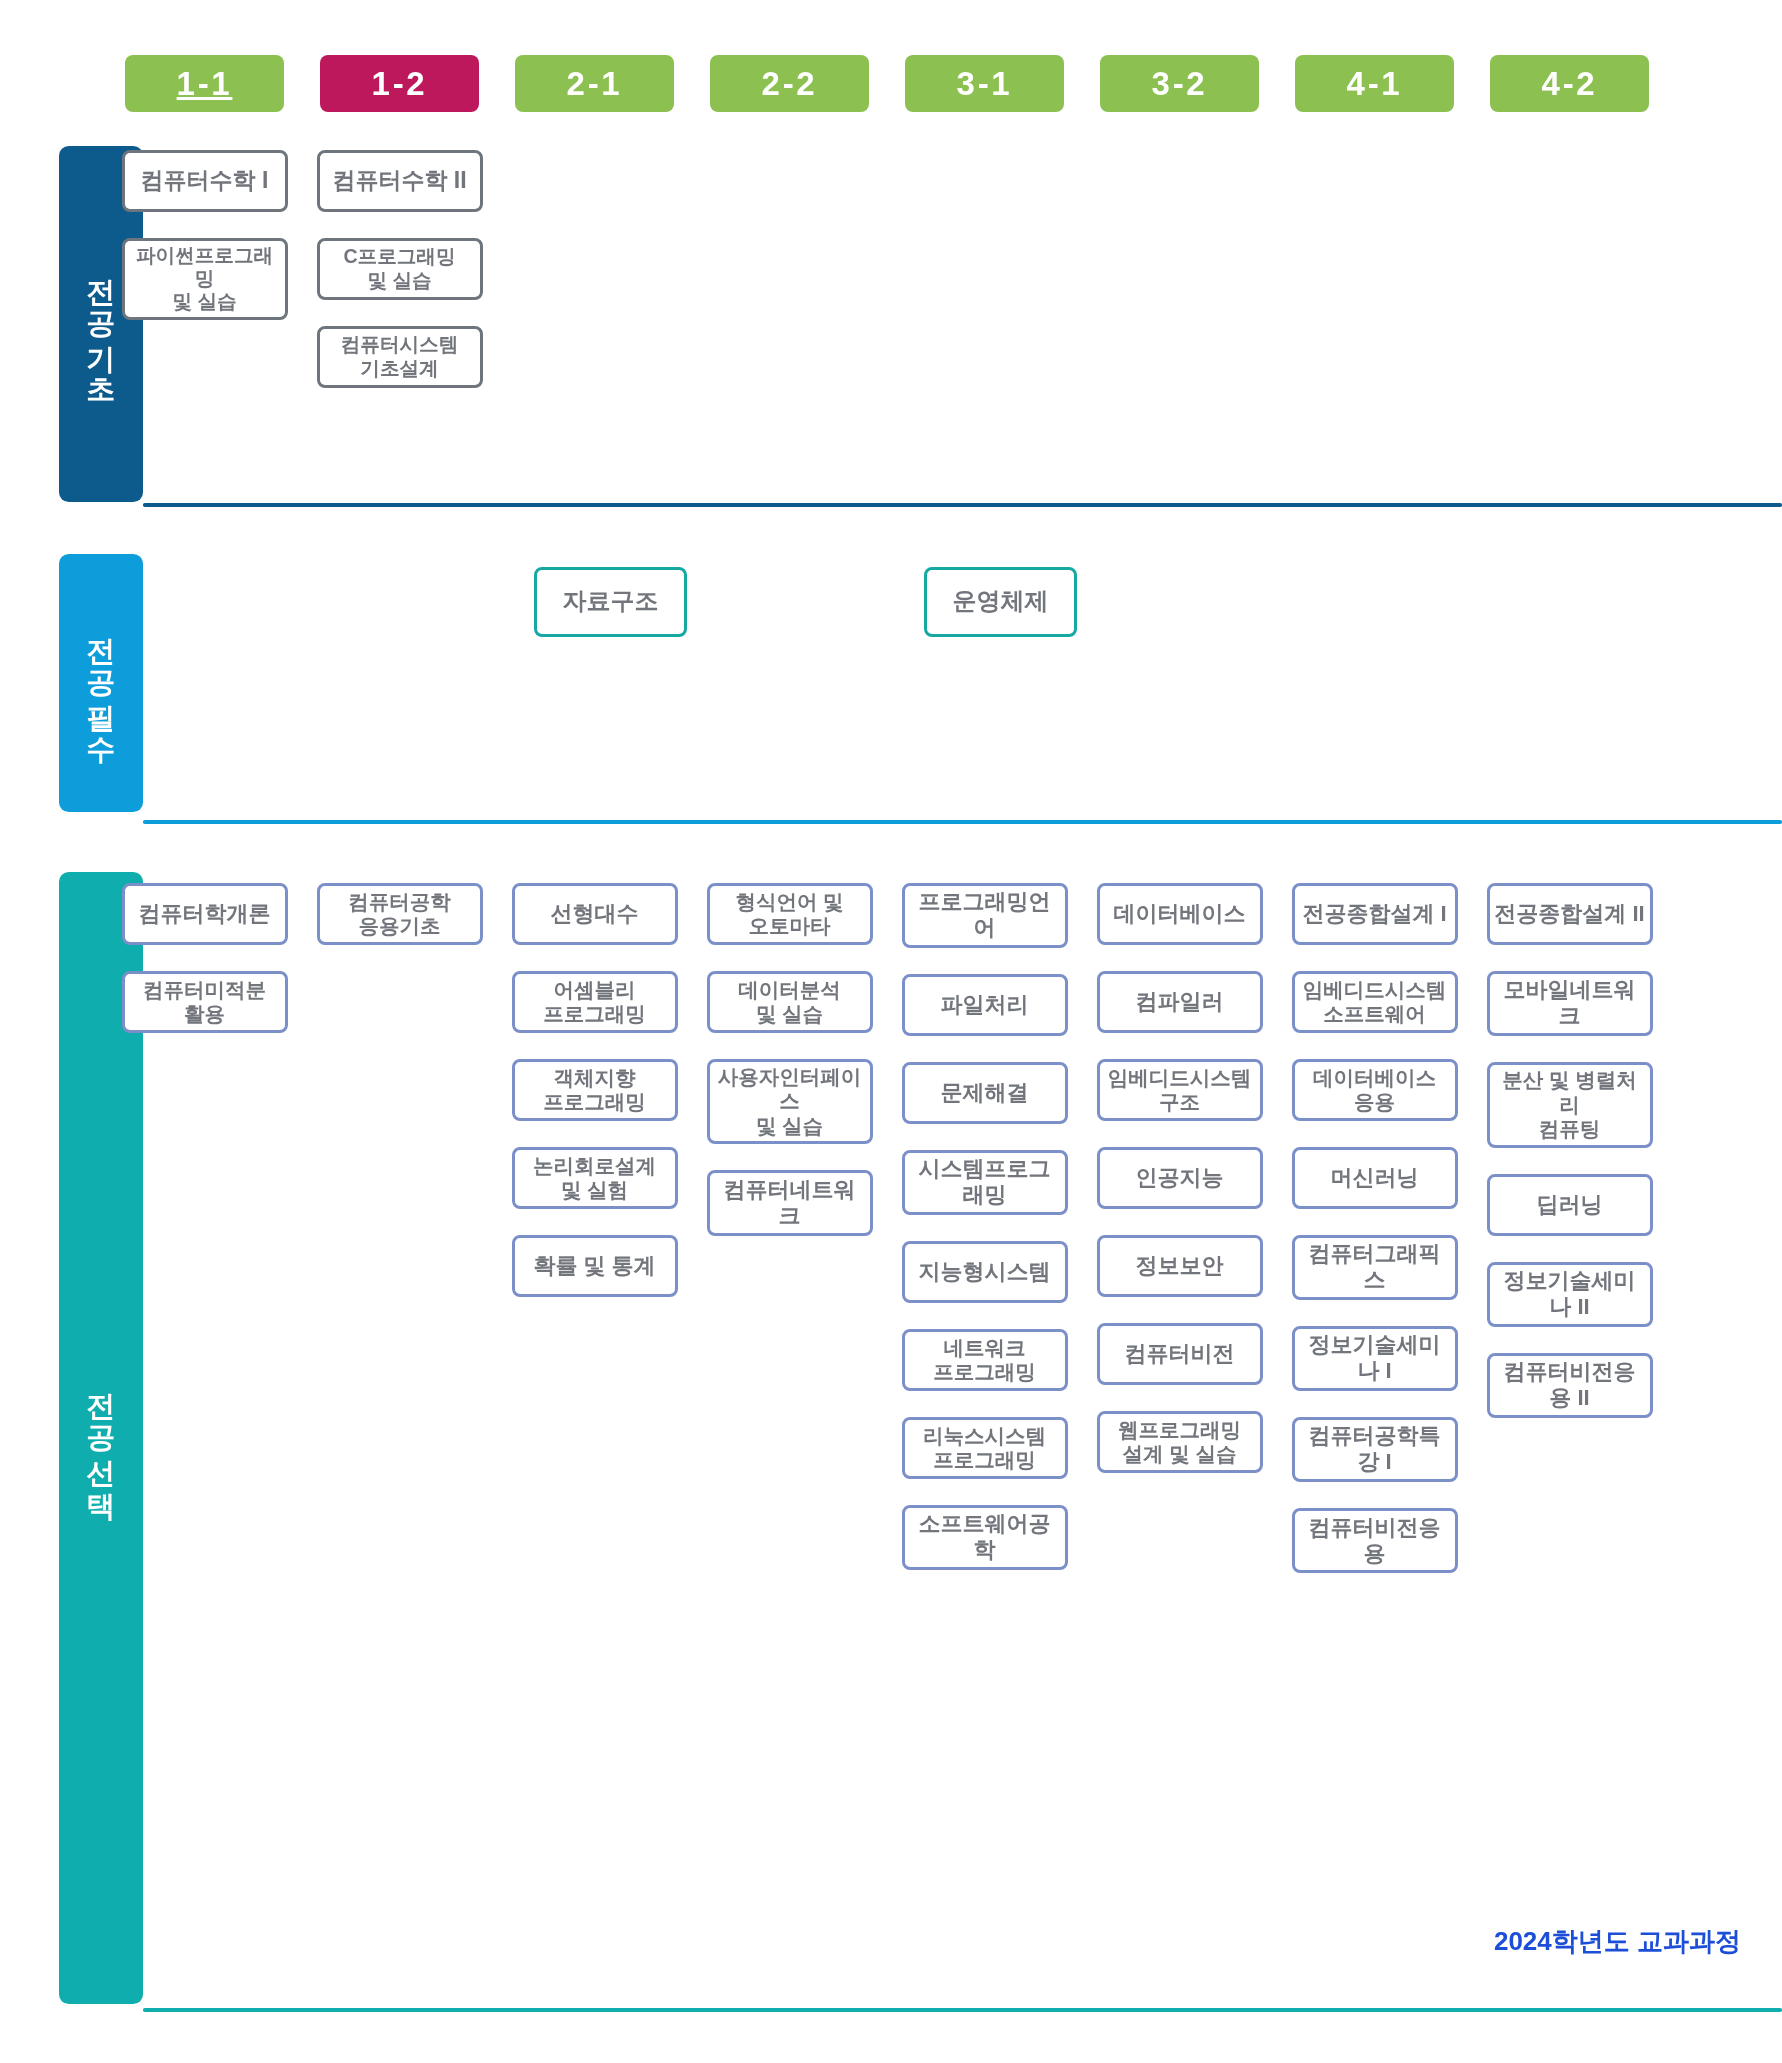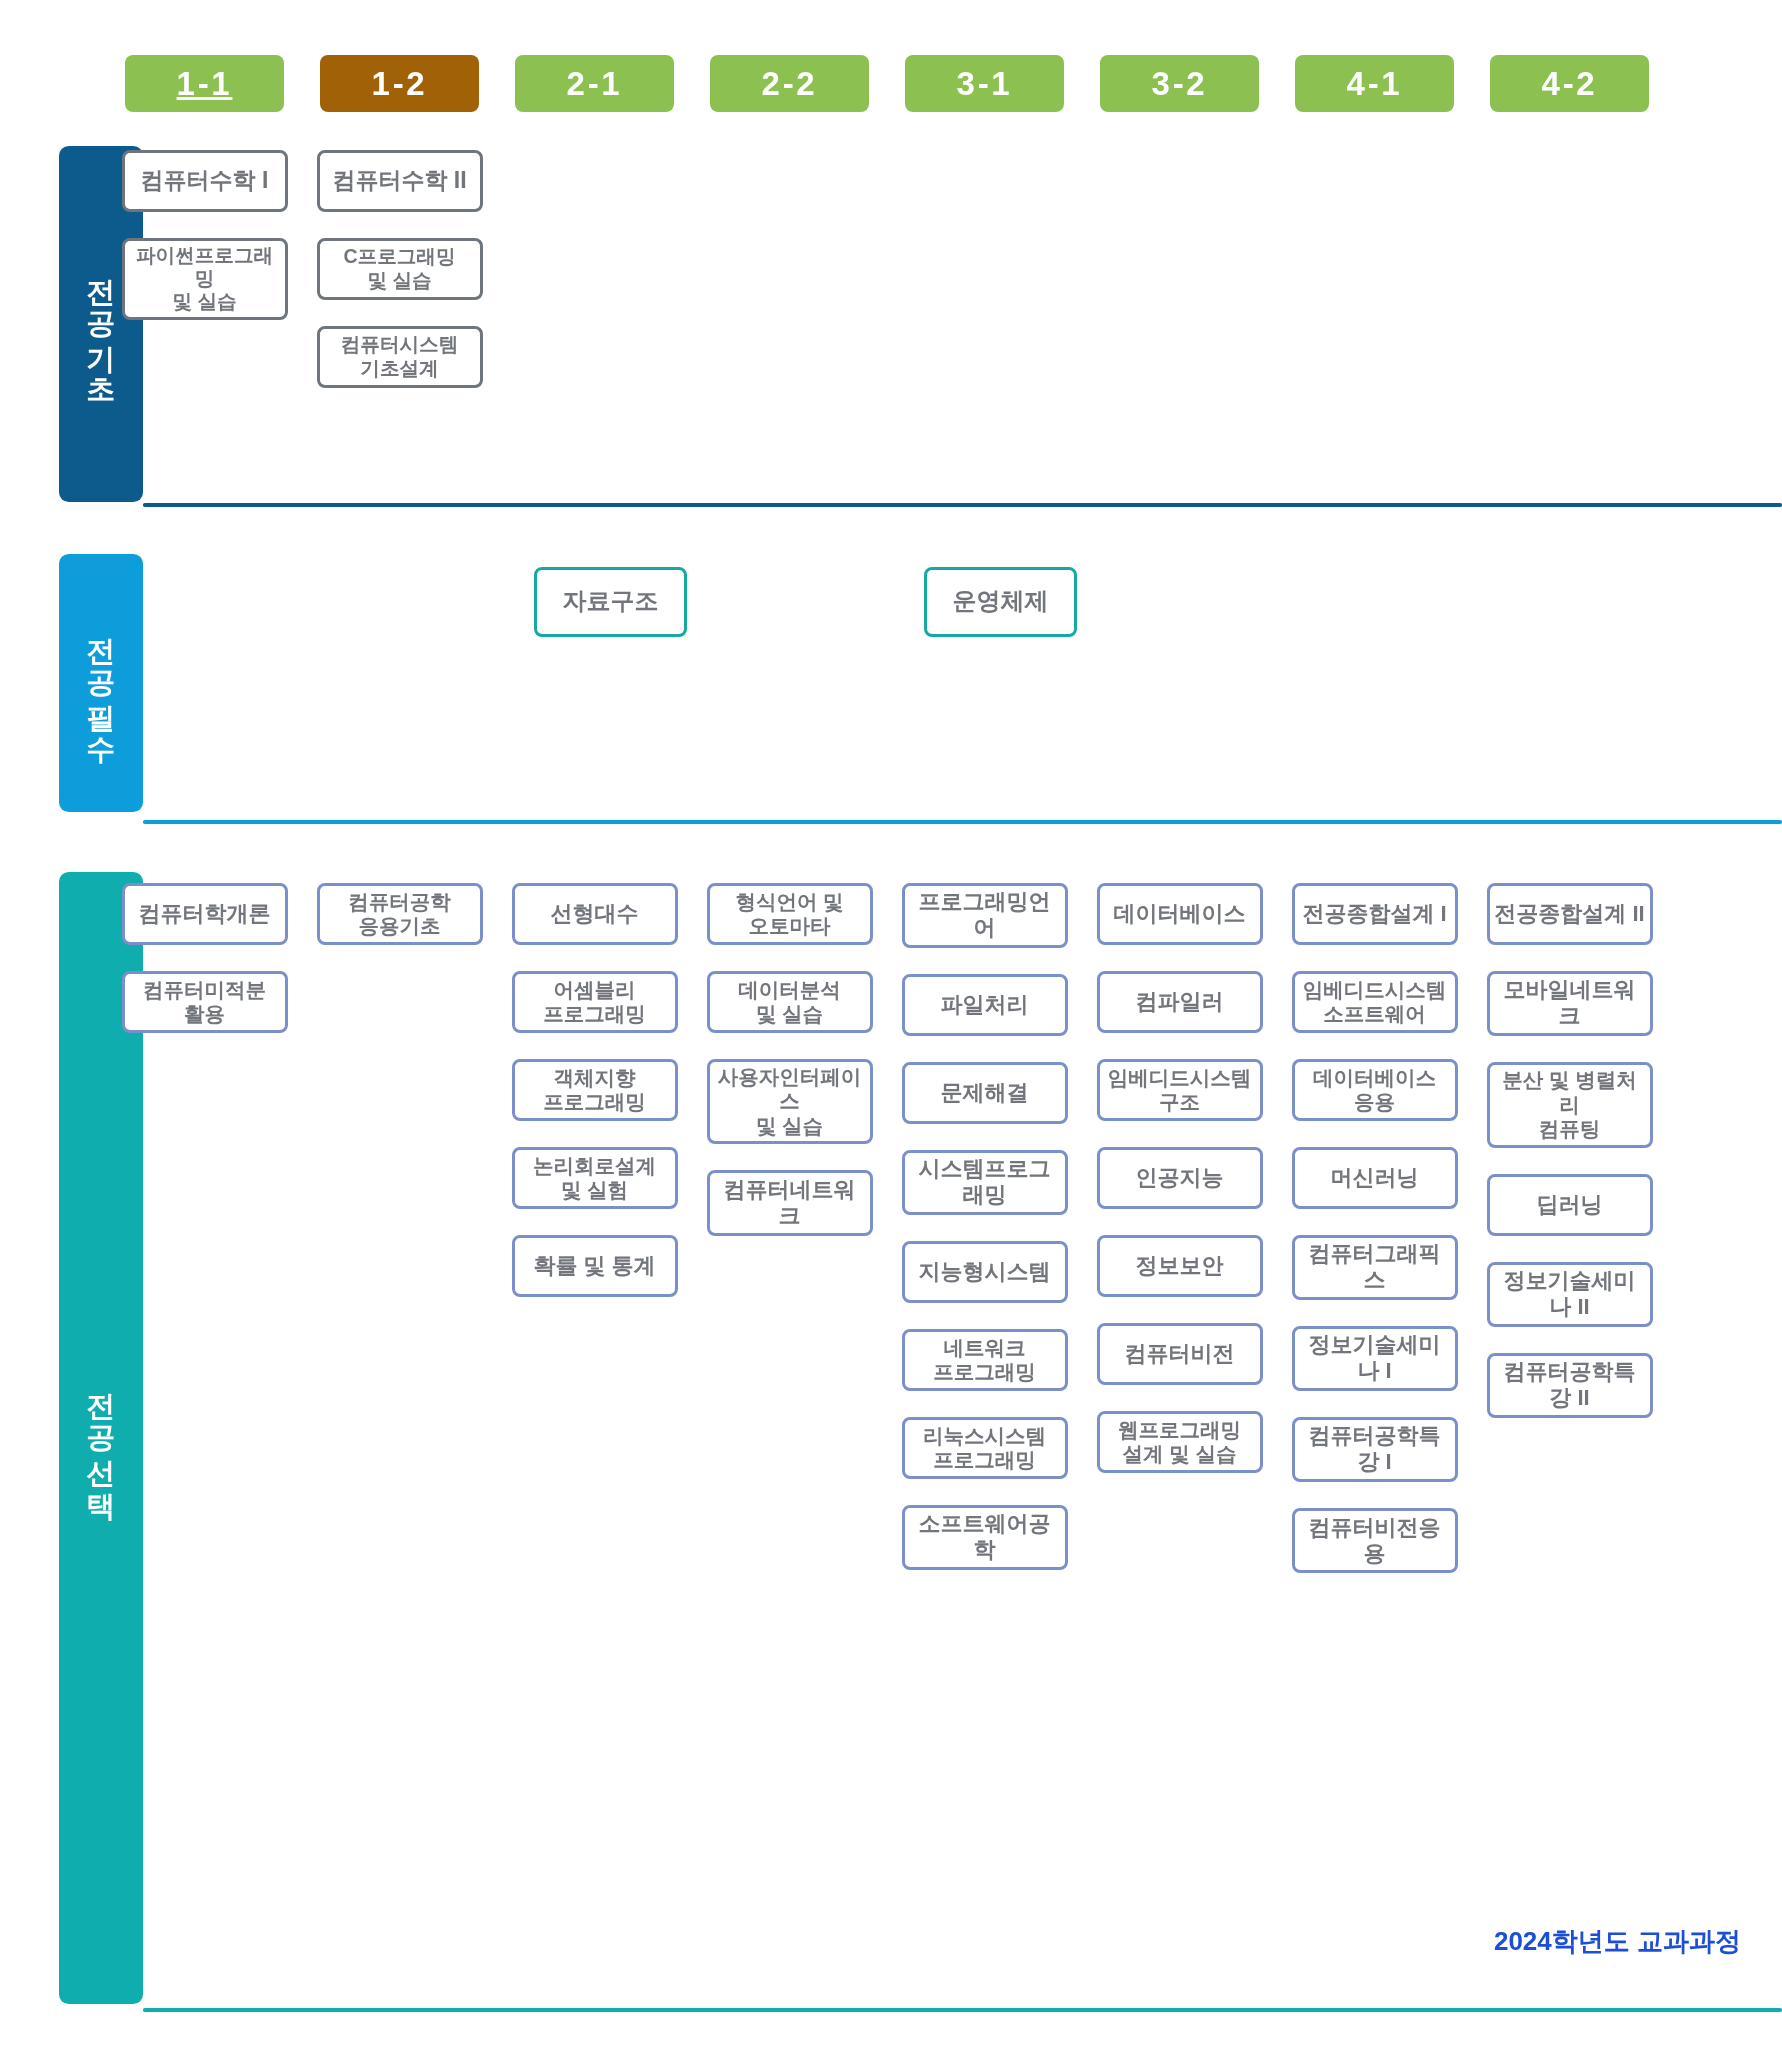--- a/index.html
+++ b/index.html
@@ -170,21 +170,21 @@
 <body>
 
 <div class="page">
 
   <div class="header-row">
     <div class="header-cols" id="semester-chips">
         <div class="sem-chip-wrap">
           <div class="sem-chip" style="background: rgb(140, 193, 82); text-decoration: underline;">1-1</div>
         </div>
         <div class="sem-chip-wrap">
-          <div class="sem-chip" style="background: #a16207;">1-2</div>
+          <div class="sem-chip" style="background: #be185d;">1-2</div>
         </div>
         <div class="sem-chip-wrap">
           <div class="sem-chip" style="background: rgb(140, 193, 82);">2-1</div>
         </div>
         <div class="sem-chip-wrap">
           <div class="sem-chip" style="background: rgb(140, 193, 82);">2-2</div>
         </div>
         <div class="sem-chip-wrap">
           <div class="sem-chip" style="background: rgb(140, 193, 82);">3-1</div>
         </div>
@@ -410,21 +410,21 @@
               <span class="txt">분산 및 병렬처리
 컴퓨팅</span>
             </div>
             <div class="course c-elective one-line">
               <span class="txt">딥러닝</span>
             </div>
             <div class="course c-elective one-line">
               <span class="txt">정보기술세미나 II</span>
             </div>
             <div class="course c-elective one-line">
-              <span class="txt">컴퓨터공학특강 II</span>
+              <span class="txt">컴퓨터비전응용 II</span>
             </div>
           </div>
         </div>
       </div>
     </div>
 
   <div class="footer-note" style="color: #1d4ed8; margin-left: 27px;">2024학년도 교과과정</div>
 
 </div>
 

